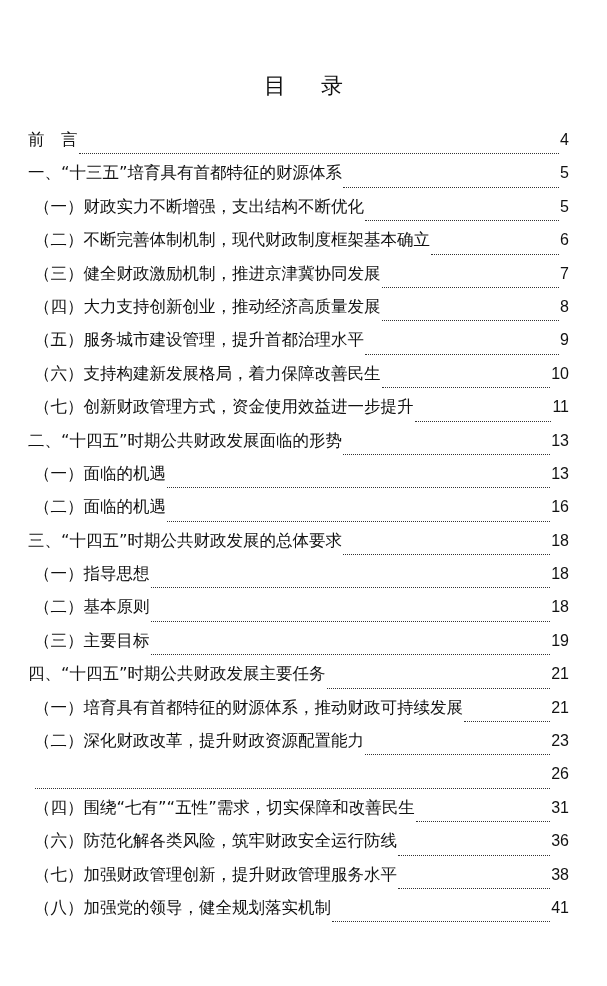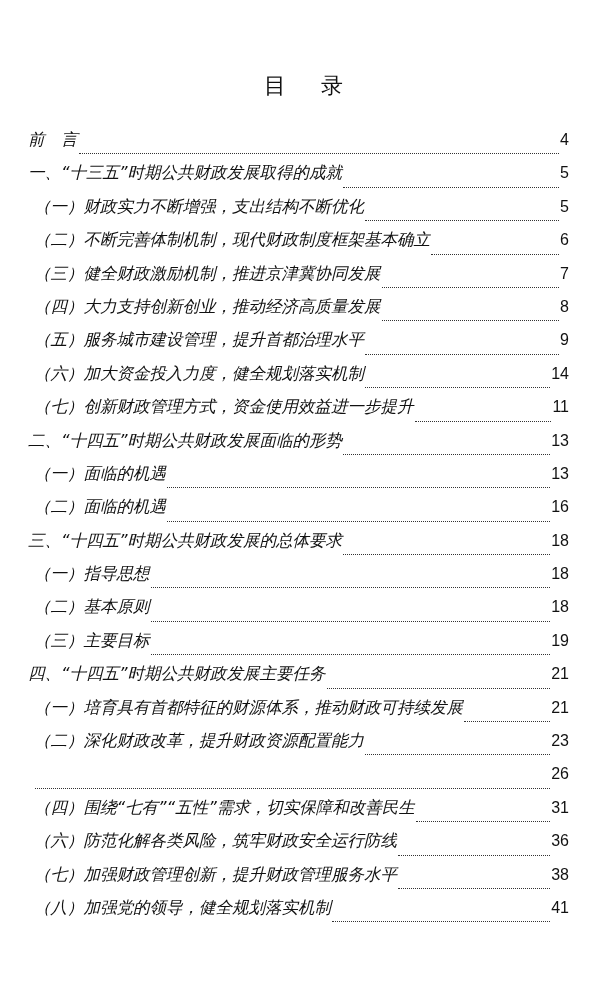--- a/index.html
+++ b/index.html
@@ -15,41 +15,41 @@
   }
   .toc {
     position: absolute; top: 128px; left: 28px; width: 541px;
     margin: 0; padding: 0; list-style: none;
   }
   .toc li {
     display: flex; align-items: baseline; height: 33.4px; line-height: 24px;
     font-size: 16.5px; white-space: nowrap;
   }
   .toc li.lvl2 { padding-left: 6px; }
-  .toc .label { flex: 0 0 auto; font-style: italic; }
+  .toc .label { flex: 0 0 auto; }
   .toc .leader {
     flex: 1 1 auto; overflow: hidden; margin: 0 1px;
     border-bottom: 1.5px dotted #333; height: 1px; align-self: flex-end;
     transform: translateY(-7px);
   }
   .toc .page { flex: 0 0 auto; font-family: "Liberation Sans", sans-serif; font-size: 16px; }
 </style>
 </head>
 <body>
 
 <h1 class="title">目 录</h1>
 
 <ul class="toc">
   <li class="lvl1">
       <span class="label">前　言</span>
       <span class="leader"></span>
       <span class="page">4</span>
     </li>
   <li class="lvl1">
-      <span class="label">一、“十三五”时期公共财政发展取得的成就</span>
+      <span class="label">一、“十三五”培育具有首都特征的财源体系</span>
       <span class="leader"></span>
       <span class="page">5</span>
     </li>
   <li class="lvl2">
       <span class="label">（一）财政实力不断增强，支出结构不断优化</span>
       <span class="leader"></span>
       <span class="page">5</span>
     </li>
   <li class="lvl2">
       <span class="label">（二）不断完善体制机制，现代财政制度框架基本确立</span>
@@ -65,23 +65,23 @@
       <span class="label">（四）大力支持创新创业，推动经济高质量发展</span>
       <span class="leader"></span>
       <span class="page">8</span>
     </li>
   <li class="lvl2">
       <span class="label">（五）服务城市建设管理，提升首都治理水平</span>
       <span class="leader"></span>
       <span class="page">9</span>
     </li>
   <li class="lvl2">
-      <span class="label">（六）加大资金投入力度，健全规划落实机制</span>
+      <span class="label">（六）支持构建新发展格局，着力保障改善民生</span>
       <span class="leader"></span>
-      <span class="page">14</span>
+      <span class="page">10</span>
     </li>
   <li class="lvl2">
       <span class="label">（七）创新财政管理方式，资金使用效益进一步提升</span>
       <span class="leader"></span>
       <span class="page">11</span>
     </li>
   <li class="lvl1">
       <span class="label">二、“十四五”时期公共财政发展面临的形势</span>
       <span class="leader"></span>
       <span class="page">13</span>

